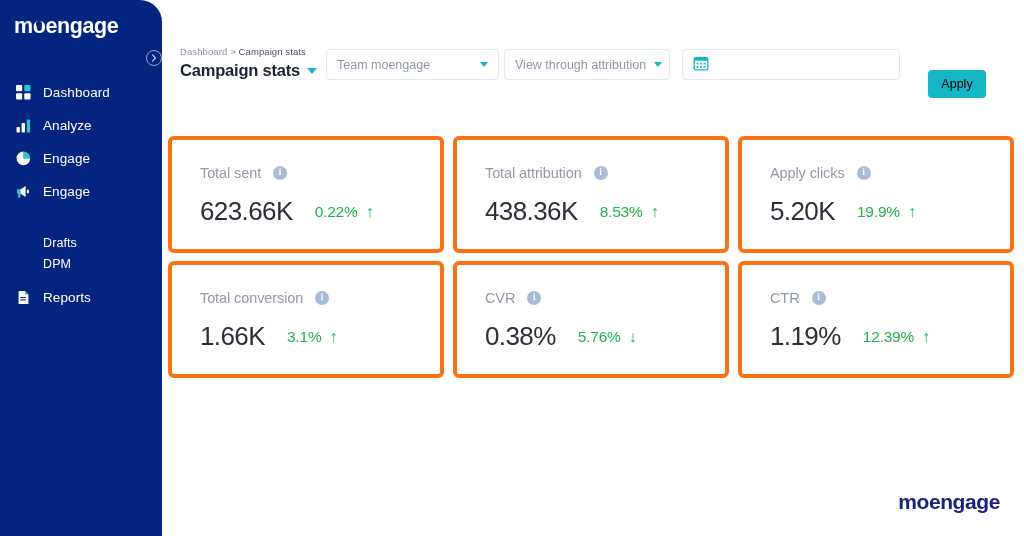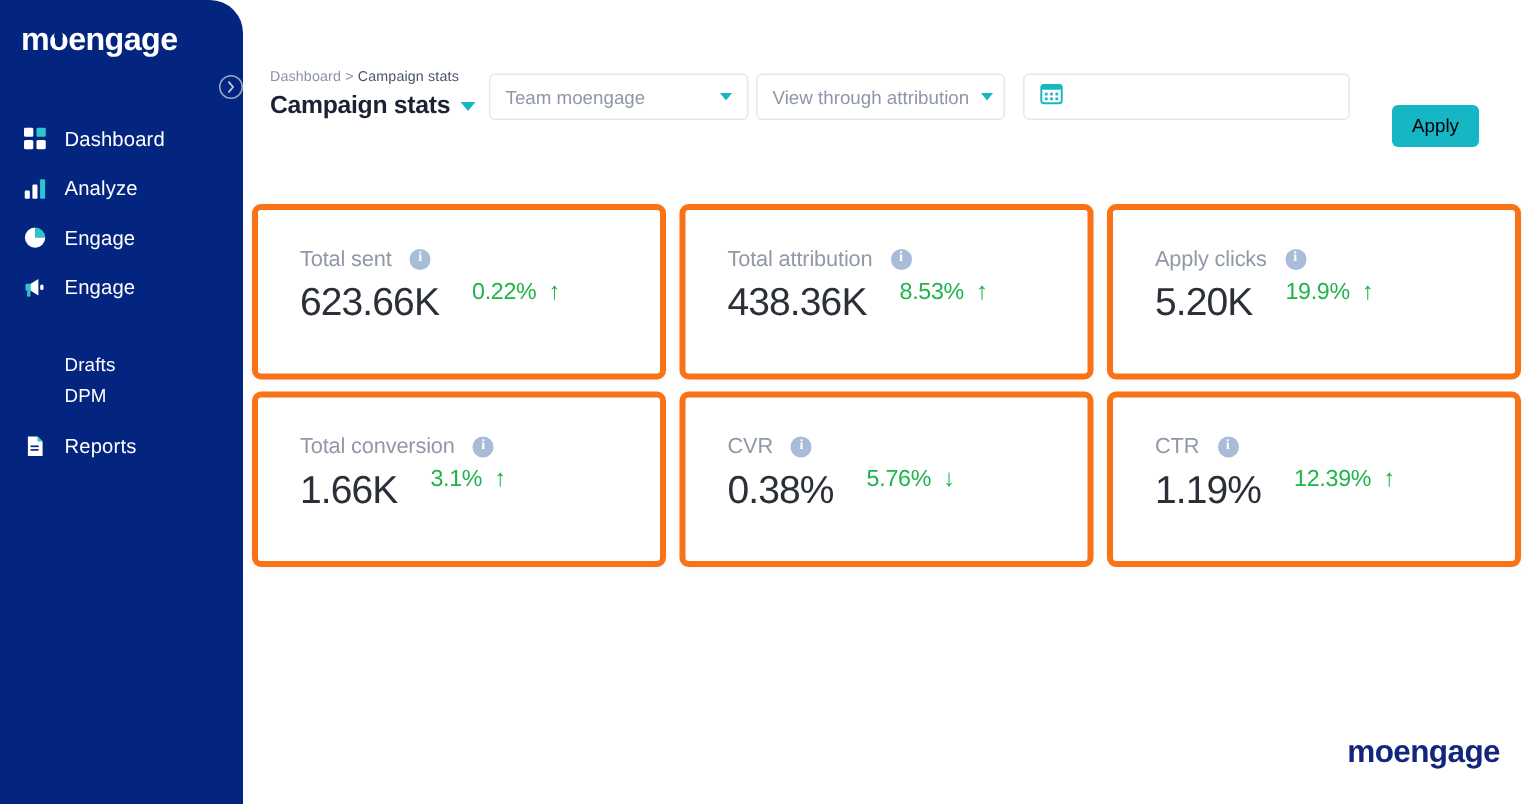--- a/index.html
+++ b/index.html
@@ -263,22 +263,22 @@
     font-family: "Liberation Serif", serif;
     display: flex;
     align-items: center;
     justify-content: center;
     line-height: 1;
     cursor: pointer;
     flex: 0 0 14px;
   }
   .card-body {
     display: flex;
-    align-items: flex-start;
-    margin-top: 4px;
+    align-items: center;
+    margin-top: 14px;
   }
   .card-value {
     font-size: 26px;
     color: #2b2f38;
     font-weight: 400;
     letter-spacing: -0.6px;
     white-space: nowrap;
   }
   .card-delta {
     margin-left: 22px;

